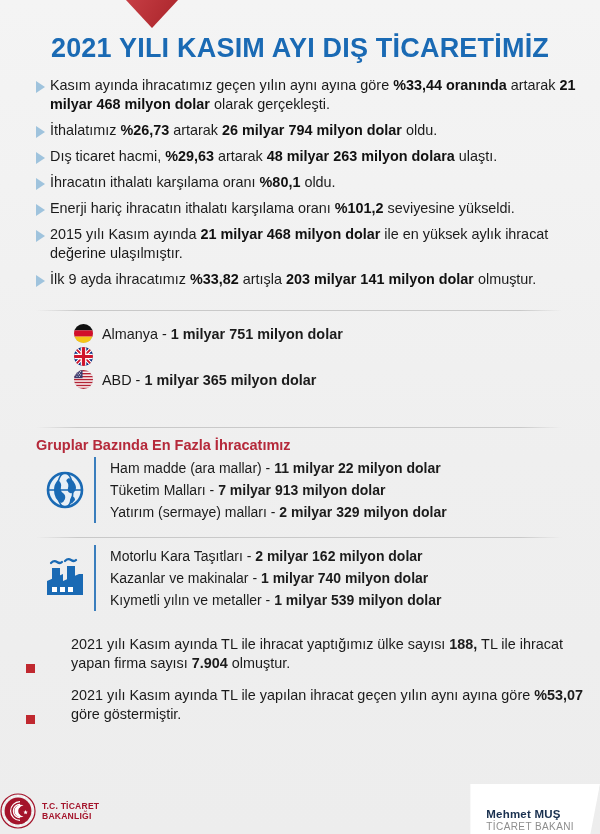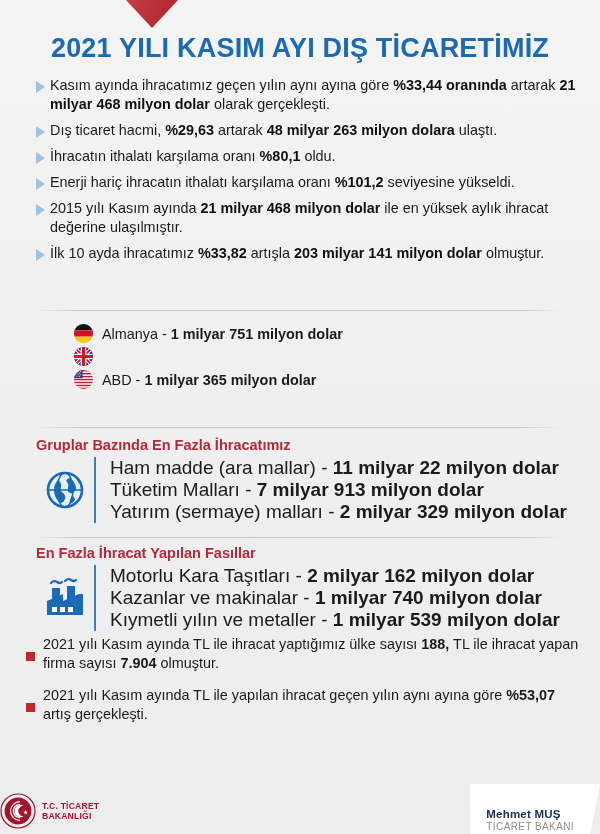--- a/index.html
+++ b/index.html
@@ -112,21 +112,21 @@
   .vdiv {
     flex: 0 0 auto;
     width: 2px;
     align-self: stretch;
     background: #1a6ab4;
     opacity: 0.85;
     margin-right: 14px;
   }
   .lines { flex: 1 1 auto; }
   .line-item {
-    font-size: 19px;
+    font-size: 14px;
     line-height: 22px;
     color: #1b1b1b;
   }
   .line-item b { font-weight: bold; }
 
   
   .country-rows { margin-left: 38px; }
   .country-row {
     display: flex;
     align-items: center;
@@ -140,21 +140,21 @@
     overflow: hidden;
     margin-right: 9px;
     box-shadow: 0 0 0 0.6px rgba(0,0,0,0.25) inset;
     position: relative;
   }
   .country-label { font-size: 14.4px; color: #1b1b1b; }
   .country-label b { font-weight: bold; }
 
   
   .sq-list { position: absolute; left: 26px; width: 560px; }
-  .sq-row { display: flex; align-items: center; margin-bottom: 13px; }
+  .sq-row { display: flex; align-items: flex-end; margin-bottom: 13px; gap: 28px; }
   .sq-bullet {
     flex: 0 0 auto;
     width: 9px;
     height: 9px;
     background: #c0282f;
     margin-top: 5px;
     margin-right: 8px;
   }
   .sq-text { font-size: 14.4px; line-height: 19px; color: #1b1b1b; }
   .sq-text b { font-weight: bold; }
@@ -207,37 +207,41 @@
 
   <div class="title">2021 YILI KASIM AYI DIŞ TİCARETİMİZ</div>
 
   <div class="bullets" id="bullets-container">
       <div class="bullet-row">
         <div class="tri-bullet"></div>
         <div class="bullet-text"><span>Kasım ayında ihracatımız geçen yılın aynı ayına göre </span><b>%33,44 oranında</b><span> artarak </span><b>21 milyar 468 milyon dolar</b><span> olarak gerçekleşti.</span></div>
       </div>
       <div class="bullet-row">
         <div class="tri-bullet"></div>
+        <div class="bullet-text"><span>İthalatımız </span><b>%26,73</b><span> artarak </span><b>26 milyar 794 milyon dolar</b><span> oldu.</span></div>
+      </div>
+      <div class="bullet-row">
+        <div class="tri-bullet"></div>
         <div class="bullet-text"><span>Dış ticaret hacmi, </span><b>%29,63</b><span> artarak </span><b>48 milyar 263 milyon dolara</b><span> ulaştı.</span></div>
       </div>
       <div class="bullet-row">
         <div class="tri-bullet"></div>
         <div class="bullet-text"><span>İhracatın ithalatı karşılama oranı </span><b>%80,1</b><span> oldu.</span></div>
       </div>
       <div class="bullet-row">
         <div class="tri-bullet"></div>
         <div class="bullet-text"><span>Enerji hariç ihracatın ithalatı karşılama oranı </span><b>%101,2</b><span> seviyesine yükseldi.</span></div>
       </div>
       <div class="bullet-row">
         <div class="tri-bullet"></div>
         <div class="bullet-text"><span>2015 yılı Kasım ayında </span><b>21 milyar 468 milyon dolar</b><span> ile en yüksek aylık ihracat değerine ulaşılmıştır.</span></div>
       </div>
       <div class="bullet-row">
         <div class="tri-bullet"></div>
-        <div class="bullet-text"><span>İlk 10 ayda ihracatımız </span><b>%33,82</b><span> artışla </span><b>203 milyar 141 milyon dolar</b><span> olmuştur.</span></div>
+        <div class="bullet-text"><span>İlk 9 ayda ihracatımız </span><b>%33,82</b><span> artışla </span><b>203 milyar 141 milyon dolar</b><span> olmuştur.</span></div>
       </div>
     </div>
 
   <div class="hr" style="top:310px;"></div>
 
   <div class="section" style="top:322px;">
     <div class="country-rows" id="country-rows">
         <div class="country-row">
           <span class="flag"><svg viewBox="0 0 20 20" width="19" height="19">
               <rect x="0" y="0" width="20" height="6.7" fill="#111"></rect>
@@ -306,21 +310,20 @@
           <div class="line-item"><span>Ham madde (ara mallar)</span><span> - </span><b>11 milyar 22 milyon dolar</b></div>
           <div class="line-item"><span>Tüketim Malları</span><span> - </span><b>7 milyar 913 milyon dolar</b></div>
           <div class="line-item"><span>Yatırım (sermaye) malları</span><span> - </span><b>2 milyar 329 milyon dolar</b></div>
         </div>
     </div>
   </div>
 
   <div class="hr" style="top:537px;"></div>
 
   <div class="section" style="top:545px;">
-    <div class="section-title">En Fazla İhracat Yapılan Fasıllar</div>
     <div class="section-body">
       <div class="icon-col">
         <svg width="44" height="42" viewBox="0 0 44 42" aria-hidden="true">
           <path d="M8 6 q3 -3 6 -1 q3 2 5 0" fill="none" stroke="#1a6ab4" stroke-width="2.2" stroke-linecap="round"></path>
           <path d="M22 4 q3 -3 6 -1 q3 2 5 0" fill="none" stroke="#1a6ab4" stroke-width="2.2" stroke-linecap="round"></path>
           <rect x="9" y="11" width="8" height="16" fill="#1a6ab4"></rect>
           <rect x="24" y="9" width="8" height="18" fill="#1a6ab4"></rect>
           <path d="M4 38 L4 24 L20 17 L20 24 L36 17 L40 17 L40 38 Z" fill="#1a6ab4"></path>
           <rect x="9" y="30" width="5" height="5" fill="#ffffff"></rect>
           <rect x="17" y="30" width="5" height="5" fill="#ffffff"></rect>
@@ -336,21 +339,21 @@
     </div>
   </div>
 
   <div class="sq-list" style="top:635px;" id="closing-notes">
       <div class="sq-row">
         <div class="sq-bullet"></div>
         <div class="sq-text"><span>2021 yılı Kasım ayında TL ile ihracat yaptığımız ülke sayısı </span><b>188,</b><span> TL ile ihracat yapan firma sayısı </span><b>7.904</b><span> olmuştur.</span></div>
       </div>
       <div class="sq-row">
         <div class="sq-bullet"></div>
-        <div class="sq-text"><span>2021 yılı Kasım ayında TL ile yapılan ihracat geçen yılın aynı ayına göre </span><b>%53,07</b><span> artış gerçekleşti.</span></div>
+        <div class="sq-text"><span>2021 yılı Kasım ayında TL ile yapılan ihracat geçen yılın aynı ayına göre </span><b>%53,07</b><span> göre göstermiştir.</span></div>
       </div>
     </div>
 
   <div class="footer">
     <div class="logo-wrap">
       <svg width="36" height="36" viewBox="0 0 36 36" aria-hidden="true">
         <circle cx="18" cy="18" r="17" fill="none" stroke="#a4142b" stroke-width="1.2"></circle>
         <circle cx="18" cy="18" r="13.4" fill="#a4142b"></circle>
         <g fill="#ffffff">
           <circle cx="18" cy="2.9" r="0.85"></circle>

